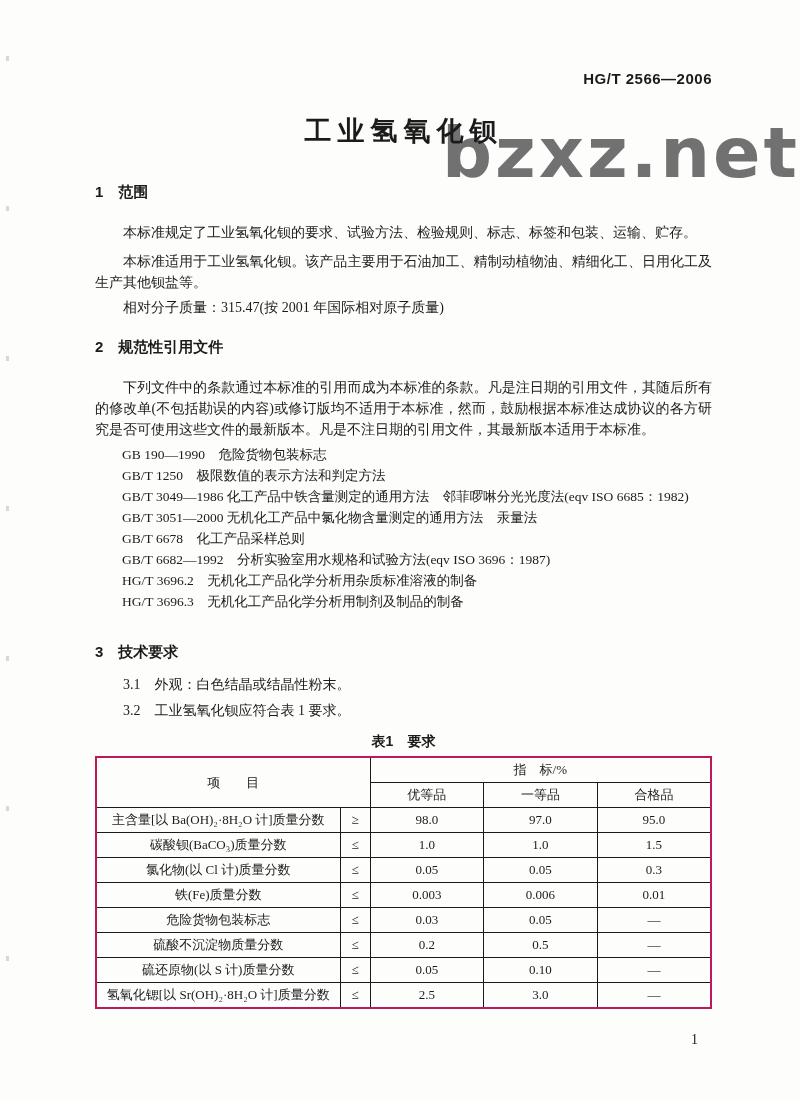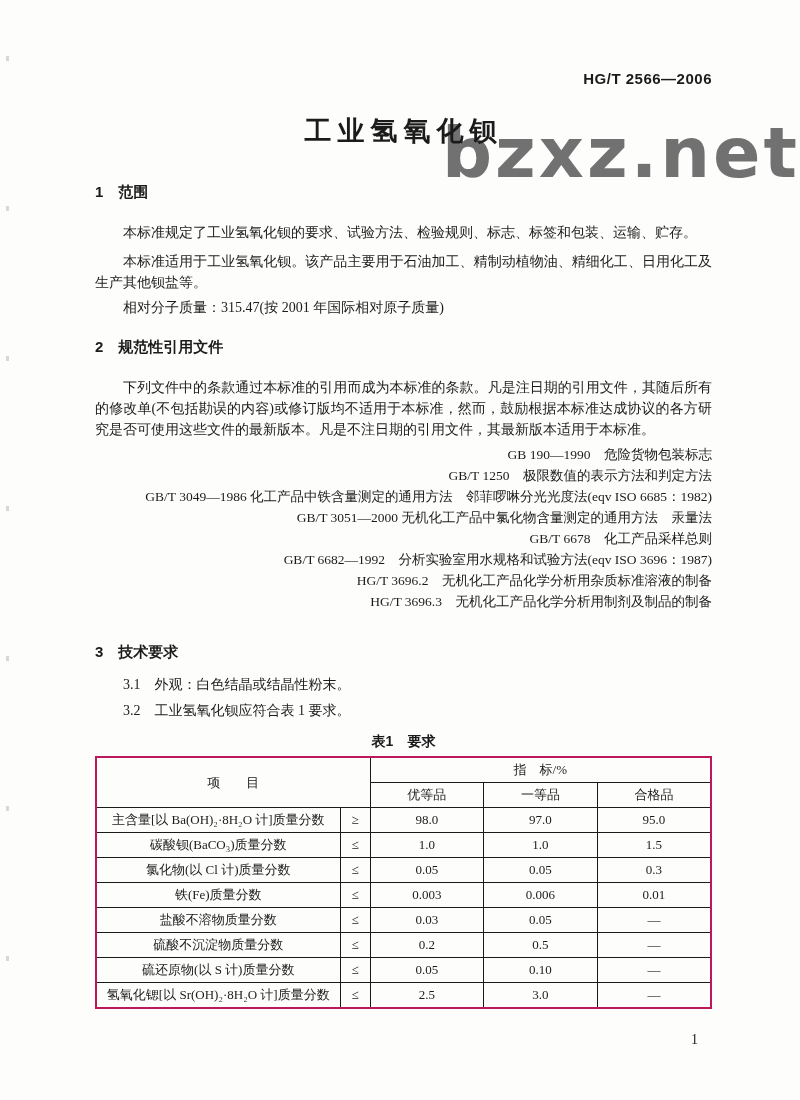--- a/index.html
+++ b/index.html
@@ -46,21 +46,21 @@
   .para {
     margin-top:20px; font-size:14px; line-height:21px;
     text-align:justify; text-indent:2em;
   }
   .para.tight { margin-top:8px; }
   .line-indent {
     margin-top:4px; font-size:14px; line-height:21px; text-indent:2em;
   }
   .ref-list { margin-top:4px; }
   .ref-item {
-    margin-left:2em; font-size:13.5px; line-height:21px; white-space:nowrap;text-align:right;
+    margin-left:2em; font-size:13.5px; line-height:21px; white-space:nowrap;
   }
   .tech-line { margin-top:12px; font-size:14px; line-height:21px; text-indent:2em; }
   .tech-line.tight { margin-top:5px; }
 
   .table-caption {
     margin-top:12px; text-align:center;
     font-family:"Liberation Sans","DejaVu Sans",sans-serif;
     font-weight:bold; font-size:14px;
   }
   table.req {
@@ -158,21 +158,21 @@
           <td>0.3</td>
         </tr>
         <tr>
           <td class="cell-item">铁(Fe)质量分数</td>
           <td class="cell-op">≤</td>
           <td>0.003</td>
           <td>0.006</td>
           <td>0.01</td>
         </tr>
         <tr>
-          <td class="cell-item">盐酸不溶物质量分数</td>
+          <td class="cell-item">危险货物包装标志</td>
           <td class="cell-op">≤</td>
           <td>0.03</td>
           <td>0.05</td>
           <td>—</td>
         </tr>
         <tr>
           <td class="cell-item">硫酸不沉淀物质量分数</td>
           <td class="cell-op">≤</td>
           <td>0.2</td>
           <td>0.5</td>

